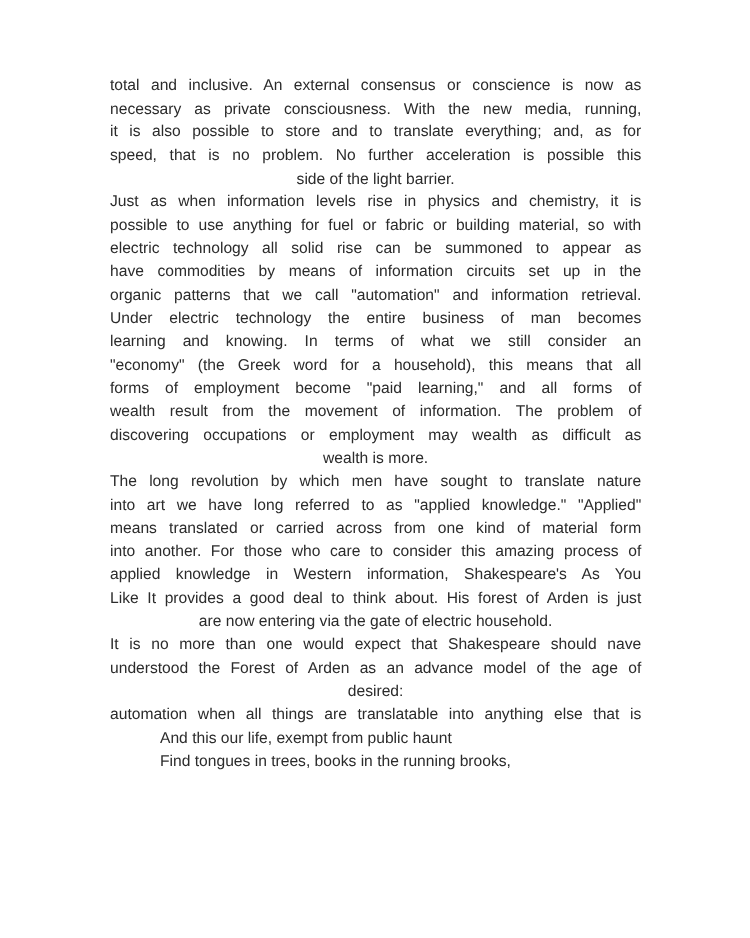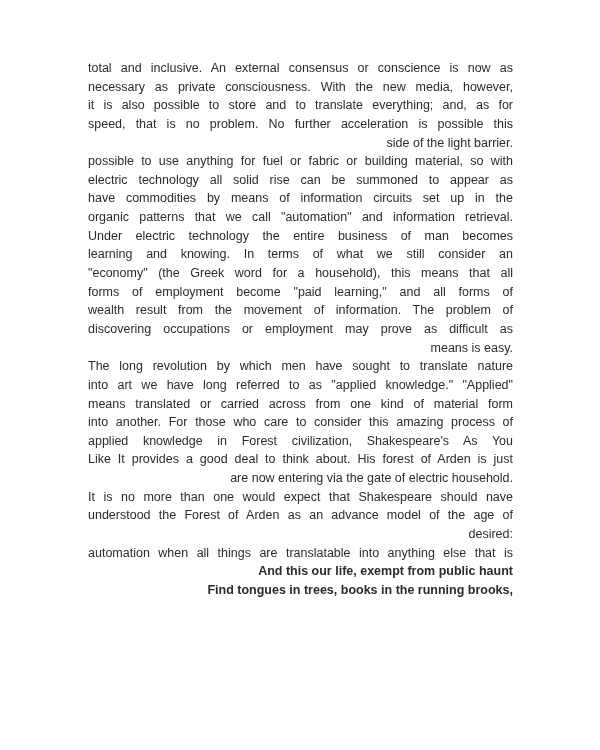--- a/index.html
+++ b/index.html
@@ -27,65 +27,65 @@
     color: #2b2b2b;
     font-size: 12.5px;
     line-height: 18.64px;
     -webkit-font-smoothing: antialiased;
   }
   .paragraph {
     margin: 0;
     padding: 0;
   }
   .line {
-    text-align: right;
+    text-align: center;
     text-justify: inter-word;
     min-height: 18.64px;
   }
   .line.fill {
     text-align: justify;
     text-align-last: justify;
   }
   .line.verse {
     padding-left: 40px;
-    text-align: right;
-    font-weight: bold;
+    text-align: left;
   }
 </style>
 </head>
 <body>
 
 <div class="screen" style="background: rgb(255, 255, 255);">
   <div class="text-block" id="text-block" style="color: rgb(43, 43, 43);">
       <div class="paragraph">
         <div class="line fill">total and inclusive. An external consensus or conscience is now as</div>
-        <div class="line fill">necessary as private consciousness. With the new media, however,</div>
+        <div class="line fill">necessary as private consciousness. With the new media, running,</div>
         <div class="line fill">it is also possible to store and to translate everything; and, as for</div>
         <div class="line fill">speed, that is no problem. No further acceleration is possible this</div>
         <div class="line">side of the light barrier.</div>
       </div>
       <div class="paragraph">
+        <div class="line fill">Just as when information levels rise in physics and chemistry, it is</div>
         <div class="line fill">possible to use anything for fuel or fabric or building material, so with</div>
         <div class="line fill">electric technology all solid rise can be summoned to appear as</div>
         <div class="line fill">have commodities by means of information circuits set up in the</div>
         <div class="line fill">organic patterns that we call "automation" and information retrieval.</div>
         <div class="line fill">Under electric technology the entire business of man becomes</div>
         <div class="line fill">learning and knowing. In terms of what we still consider an</div>
         <div class="line fill">"economy" (the Greek word for a household), this means that all</div>
         <div class="line fill">forms of employment become "paid learning," and all forms of</div>
         <div class="line fill">wealth result from the movement of information. The problem of</div>
-        <div class="line fill">discovering occupations or employment may prove as difficult as</div>
-        <div class="line">means is easy.</div>
+        <div class="line fill">discovering occupations or employment may wealth as difficult as</div>
+        <div class="line">wealth is more.</div>
       </div>
       <div class="paragraph">
         <div class="line fill">The long revolution by which men have sought to translate nature</div>
         <div class="line fill">into art we have long referred to as "applied knowledge." "Applied"</div>
         <div class="line fill">means translated or carried across from one kind of material form</div>
         <div class="line fill">into another. For those who care to consider this amazing process of</div>
-        <div class="line fill">applied knowledge in Forest civilization, Shakespeare's As You</div>
+        <div class="line fill">applied knowledge in Western information, Shakespeare's As You</div>
         <div class="line fill">Like It provides a good deal to think about. His forest of Arden is just</div>
         <div class="line">are now entering via the gate of electric household.</div>
       </div>
       <div class="paragraph">
         <div class="line fill">It is no more than one would expect that Shakespeare should nave</div>
         <div class="line fill">understood the Forest of Arden as an advance model of the age of</div>
         <div class="line">desired:</div>
         <div class="line fill">automation when all things are translatable into anything else that is</div>
       </div>
       <div class="paragraph">

